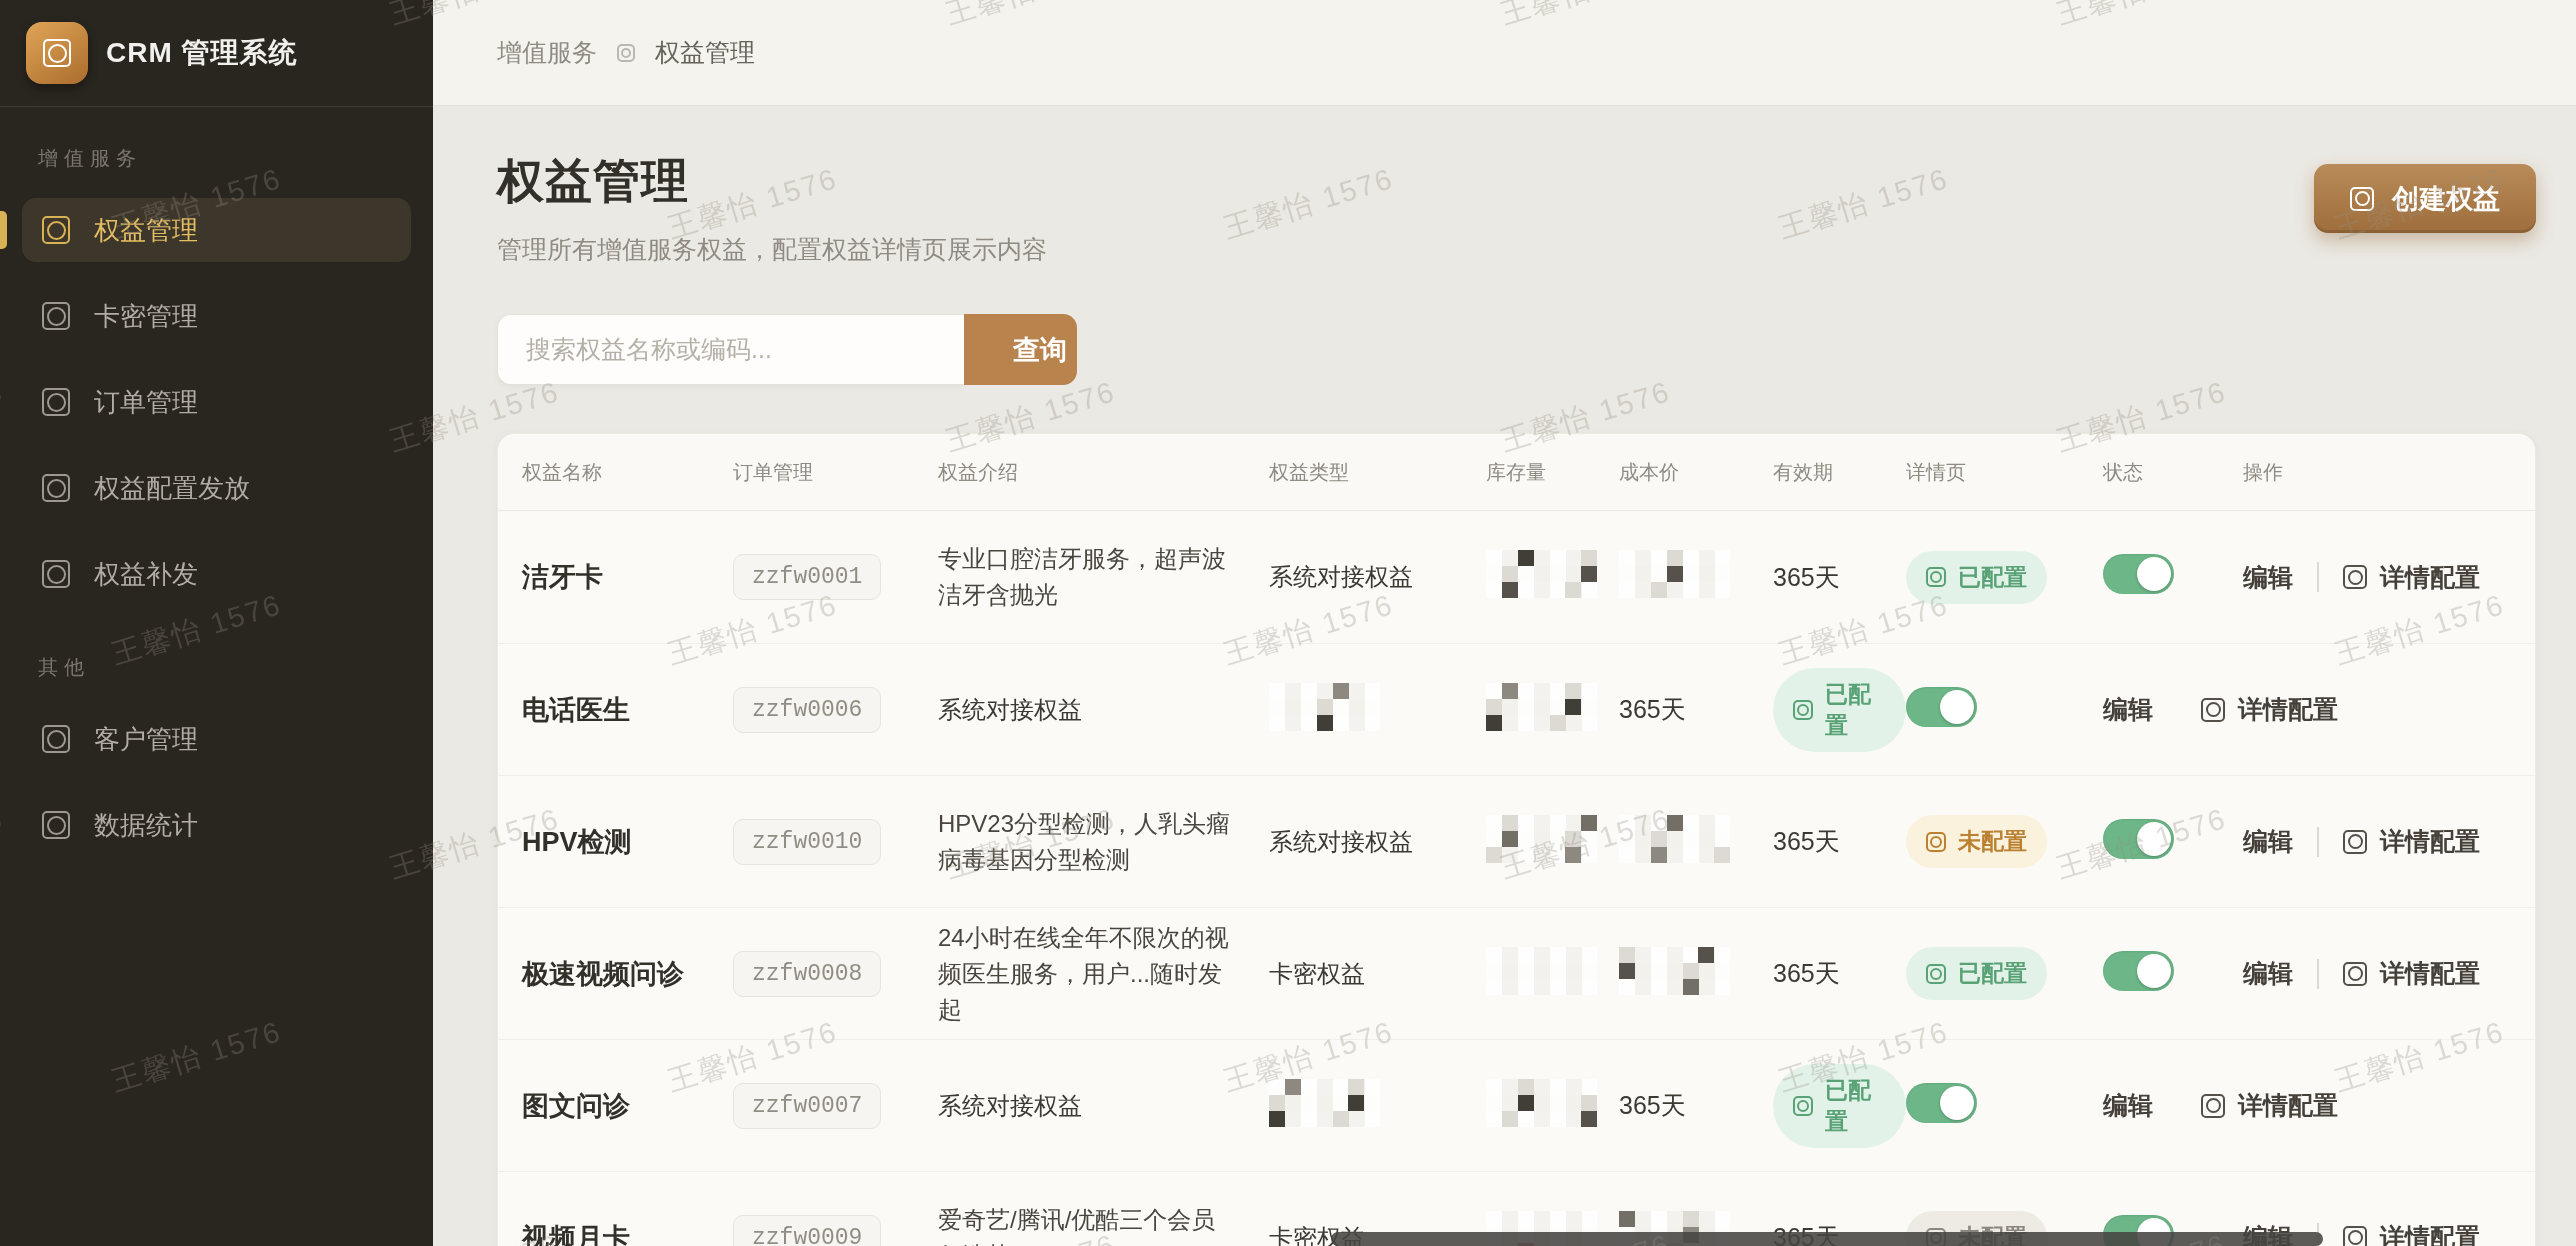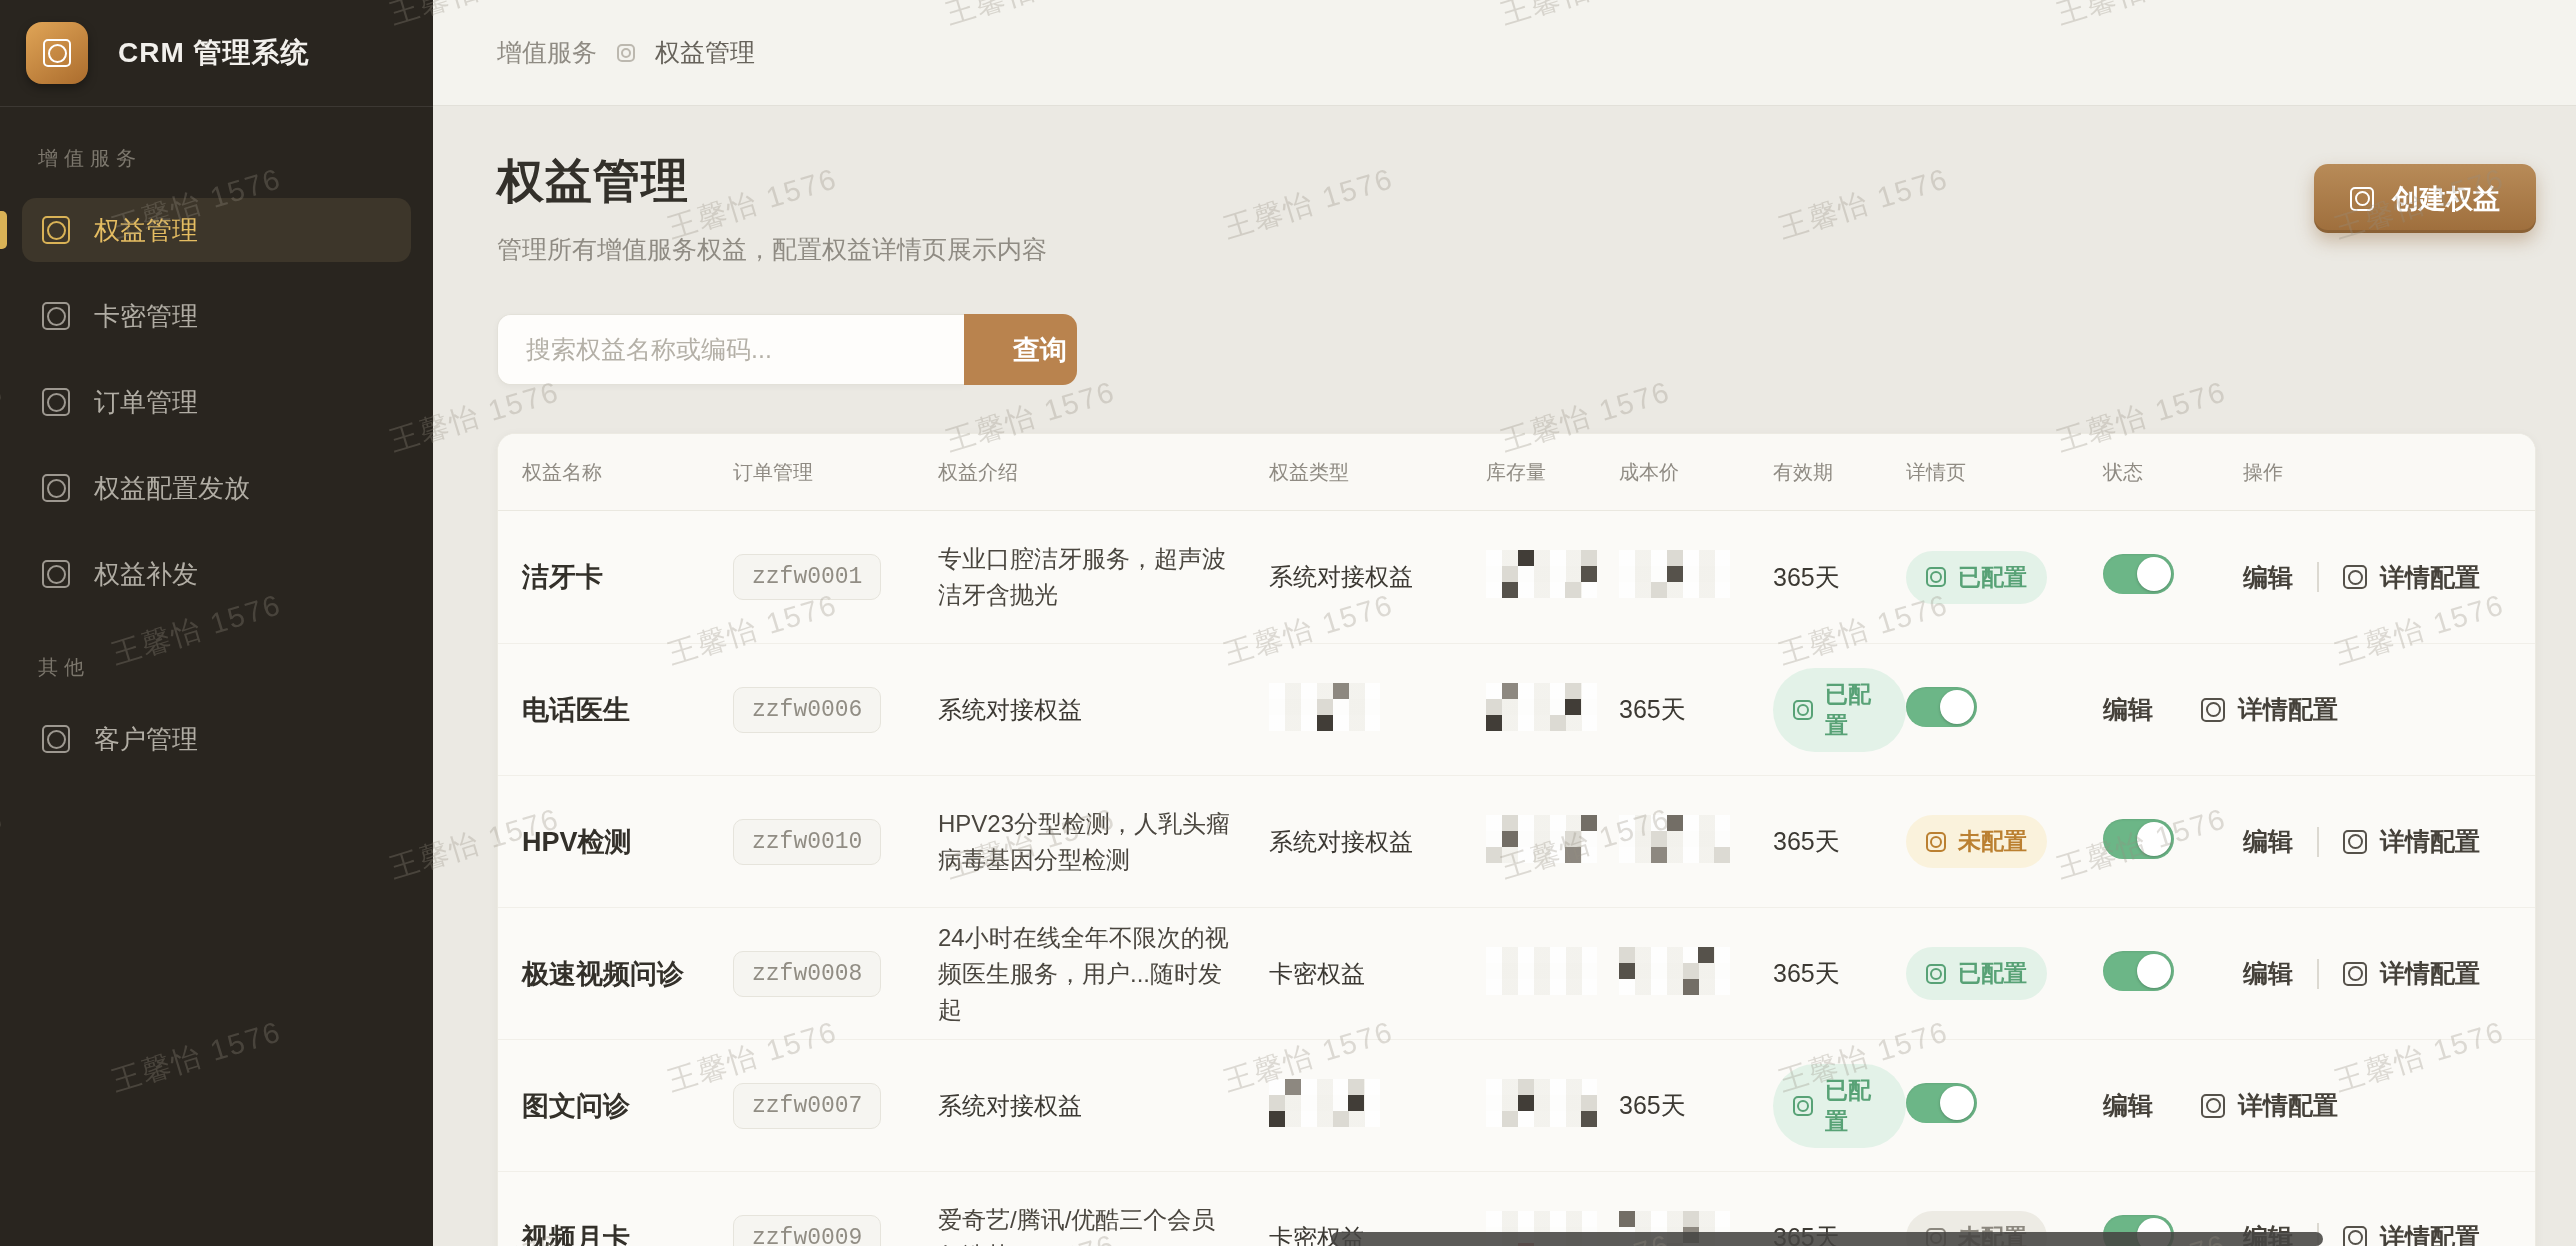--- a/index.html
+++ b/index.html
@@ -1,21 +1,21 @@
 <!DOCTYPE html>
 <html><head>
 <meta charset="utf-8">
 <style>
   html,body{margin:0;padding:0;background:#d8d6d0;}
   .app{position:relative;width:2576px;height:1246px;overflow:hidden;
        font-family:"Liberation Sans",sans-serif;background:#ebe9e3;}
 
   
   .sidebar{position:absolute;left:0;top:0;bottom:0;width:433px;background:#29251f;z-index:1;}
-  .logo-row{display:flex;align-items:center;gap:30px;padding:22px 26px;height:62px;text-align:right;}
+  .logo-row{display:flex;align-items:center;gap:18px;padding:22px 26px;height:62px;text-align:right;}
   .logo{width:62px;height:62px;border-radius:16px;flex:none;
         background:linear-gradient(145deg,#e0a557,#ab6c2d);
         display:flex;align-items:center;justify-content:center;color:#fff;
         box-shadow:0 4px 10px rgba(0,0,0,.35);}
   .app-title{color:#f2f0ec;font-size:28px;font-weight:700;letter-spacing:1px;}
   .side-divider{height:1px;background:rgba(255,255,255,.09);}
   .side-nav{padding:38px 22px 0;}
   .side-label{color:#7c776d;font-size:20px;letter-spacing:6px;margin:0 0 26px 16px;}
   .side-label:not(:first-child){margin-top:48px;}
   .side-item{display:flex;align-items:center;gap:24px;height:64px;padding:0 20px;
@@ -143,20 +143,24 @@
           <span>权益配置发放</span>
         </div>
         <div class="side-item">
           <span class="sqicon"></span>
           <span>权益补发</span>
         </div>
         <div class="side-label">其他</div>
         <div class="side-item">
           <span class="sqicon"></span>
           <span>客户管理</span>
+        </div>
+        <div class="side-item">
+          <span class="sqicon"></span>
+          <span>数据统计</span>
         </div>
       </nav>
   </aside>
 
   <div class="main">
     <header class="topbar">
       <span class="crumb">增值服务</span>
       <span class="sqicon crumb-sep"></span>
       <span class="crumb current">权益管理</span>
     </header>

